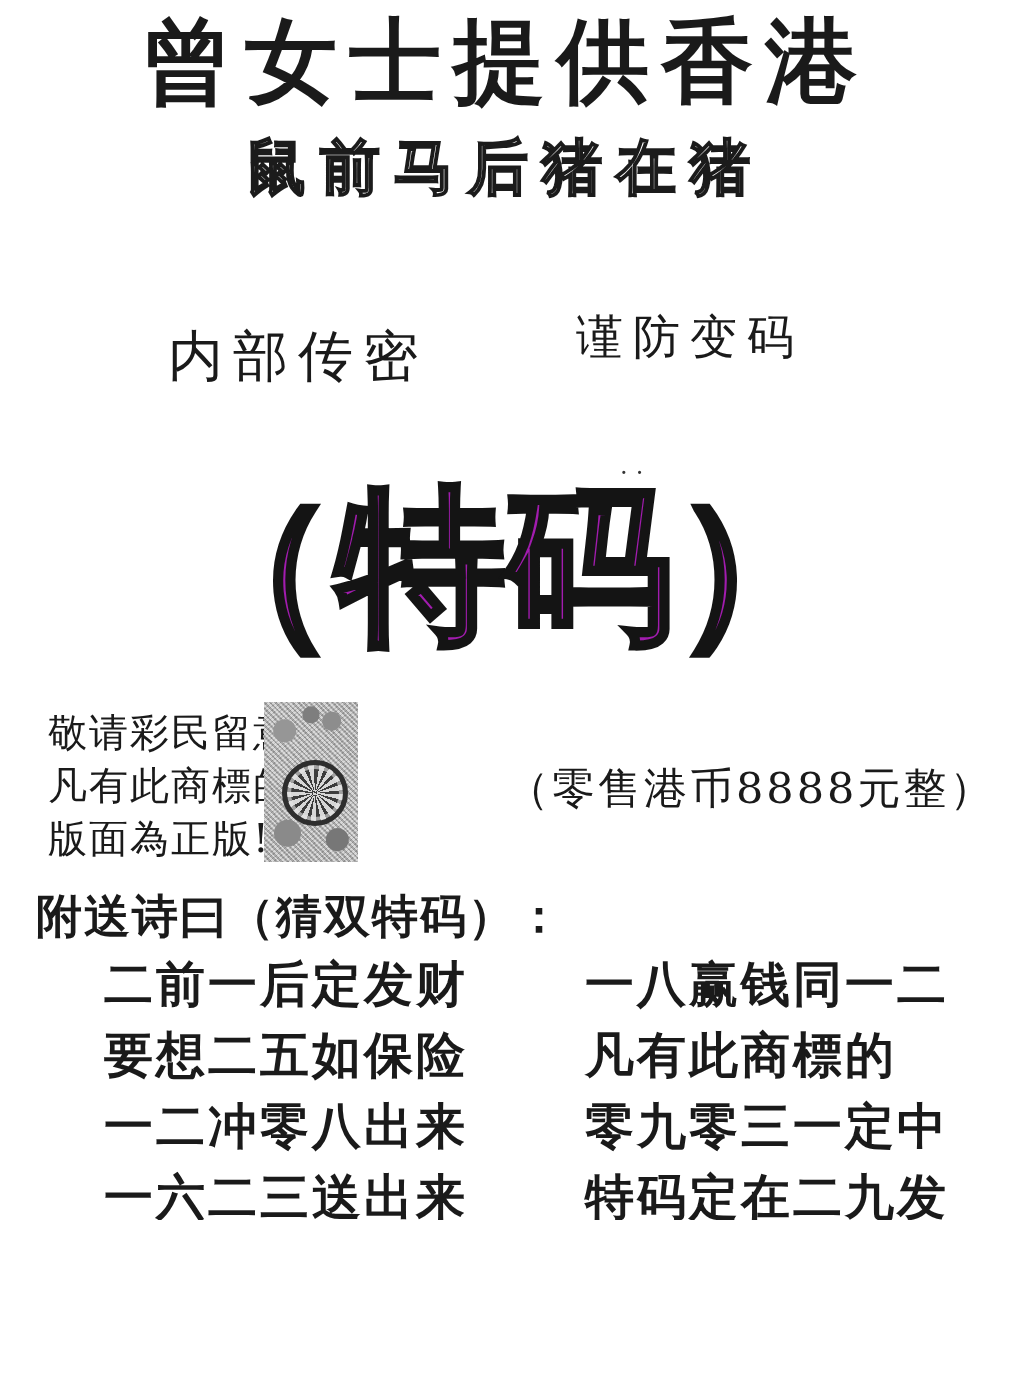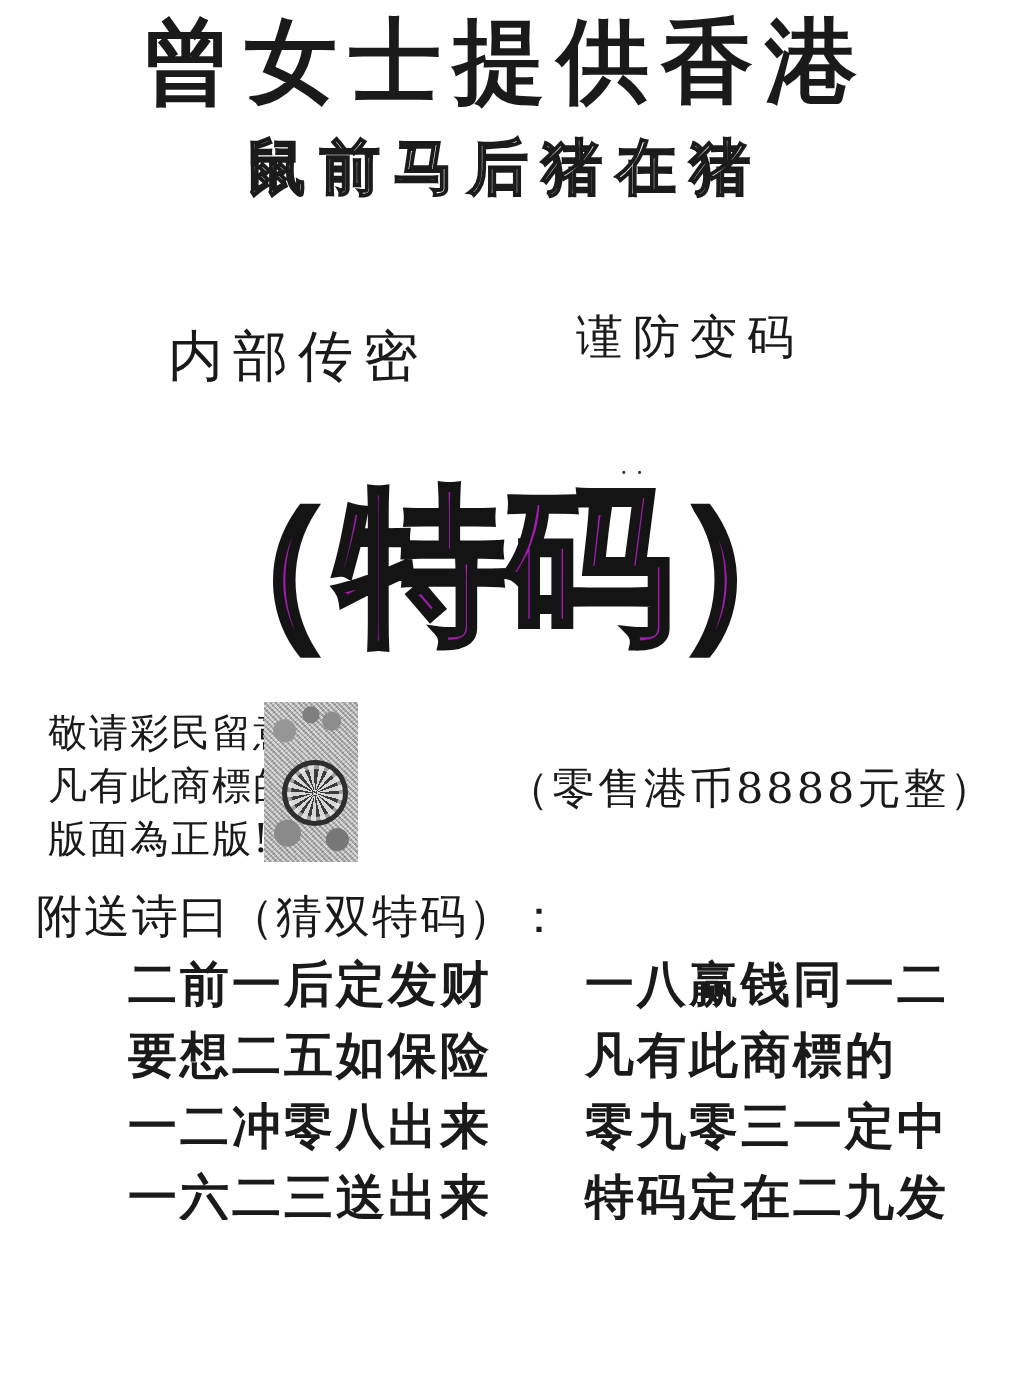--- a/index.html
+++ b/index.html
@@ -91,31 +91,31 @@
     border: 5px solid #2e2e2e;
     background: repeating-conic-gradient(#3b3b3b 0deg 9deg, #d6d6d6 9deg 21deg);
     box-shadow: inset 0 0 0 4px rgba(230,230,230,0.6);
   }
 
   .price { left: 506px; top: 760px; font-size: 43px; letter-spacing: 3px; }
 
   .poems-header {
     left: 36px; top: 886px;
     font-size: 46px;
-    font-weight: 400;
+    font-weight: 700;
     letter-spacing: 2px;
     text-align: center;
   }
   .poem-line {
     font-size: 49px;
     font-weight: 700;
     letter-spacing: 3px;
     white-space: nowrap;
   }
-  .col-left  { left: 128px; }
+  .col-left  { left: 104px; }
   .col-right { left: 585px; }
   .row-1 { top: 952px; }
   .row-2 { top: 1023px; }
   .row-3 { top: 1094px; }
   .row-4 { top: 1165px; }
 
   .zodiac {
     left: 8px; top: 1297px;
     font-size: 45px;
     font-weight: 600;

